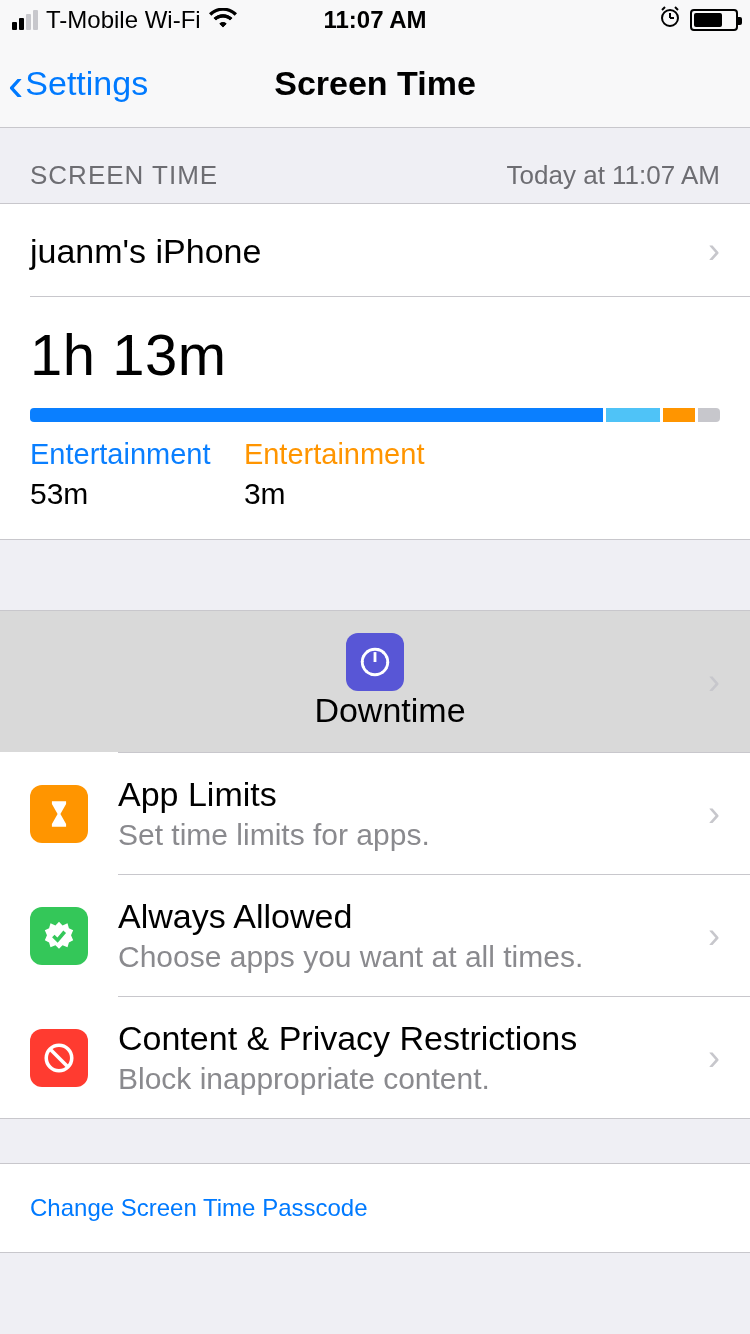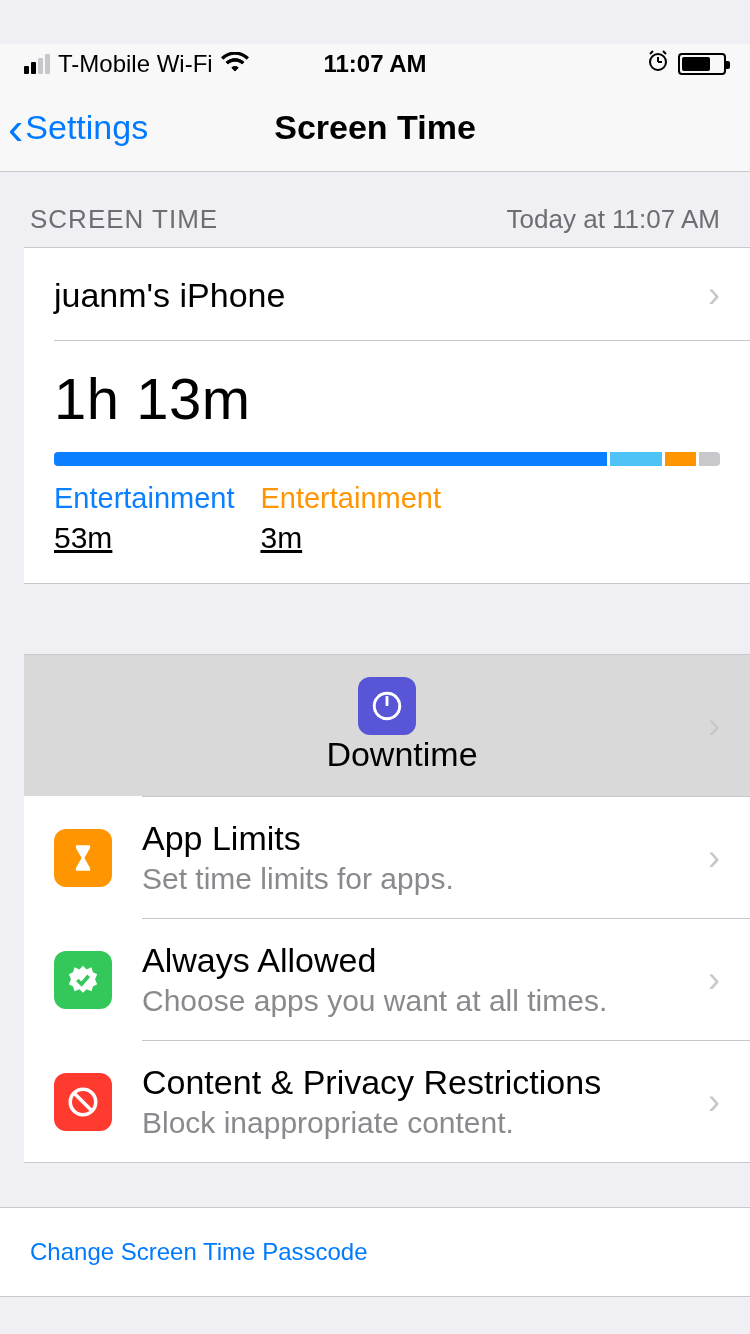--- a/index.html
+++ b/index.html
@@ -11,24 +11,23 @@
     color: #000;
     overflow: hidden;
   }
 
   
   .status-bar {
     height: 40px;
     display: flex;
     align-items: center;
     justify-content: space-between;
-    padding: 0 24px;
+    padding: 0 12px;
     font-size: 24px;
     background: #f8f8f9;
-    margin-top: 44px;
   }
   .status-left, .status-right { display: flex; align-items: center; gap: 8px; }
   .signal-bars { display: inline-flex; align-items: flex-end; gap: 2px; }
   .signal-bars span { width: 5px; background: #c7c7cc; display: inline-block; border-radius: 1px;}
   .signal-bars span.on { background: #000; }
   .sb1 { height: 8px; } .sb2 { height: 12px; } .sb3 { height: 16px; } .sb4 { height: 20px; }
   .wifi-icon svg { width: 28px; height: 20px; }
   .status-center { font-weight: 600; position: absolute; left: 50%; transform: translateX(-50%); }
   .alarm-icon { font-size: 22px; }
   .battery {
@@ -61,21 +60,21 @@
 
   
   .section-header {
     display: flex; justify-content: space-between; align-items: flex-end;
     padding: 32px 30px 12px 30px;
     color: #6d6d72; font-size: 26px;
   }
   .section-header .left { text-transform: uppercase; letter-spacing: 1px; }
 
   
-  .group { background: #fff; border-top: 1px solid #c8c7cc; border-bottom: 1px solid #c8c7cc; margin-left: 24px; }
+  .group { background: #fff; border-top: 1px solid #c8c7cc; border-bottom: 1px solid #c8c7cc; }
 
   .device-row {
     display: flex; align-items: center; justify-content: space-between;
     padding: 26px 30px 24px 30px;
     font-size: 34px;
     position: relative;
   }
   .device-row .chev, .feat-row .chev {
     color: #c7c7cc; font-size: 36px;
   }
@@ -88,21 +87,21 @@
   .usage-bar {
     margin-top: 20px; height: 14px; width: 100%;
     display: flex; border-radius: 4px; overflow: hidden;
   }
   .bar-seg { height: 100%; }
   .bar-seg + .bar-seg { margin-left: 3px; }
 
   .usage-cats { margin-top: 16px; display: flex; }
   .cat { display: flex; flex-direction: column; }
   .cat-name { font-size: 29px; font-weight: 400; }
-  .cat-time { font-size: 30px; color: #000; margin-top: 6px; text-decoration: underline;}
+  .cat-time { font-size: 30px; color: #000; margin-top: 6px;}
 
   
   .gap { height: 70px; }
 
   
   .feat-row {
     display: flex; align-items: center;
     padding: 22px 30px 22px 30px;
     position: relative;
   }

